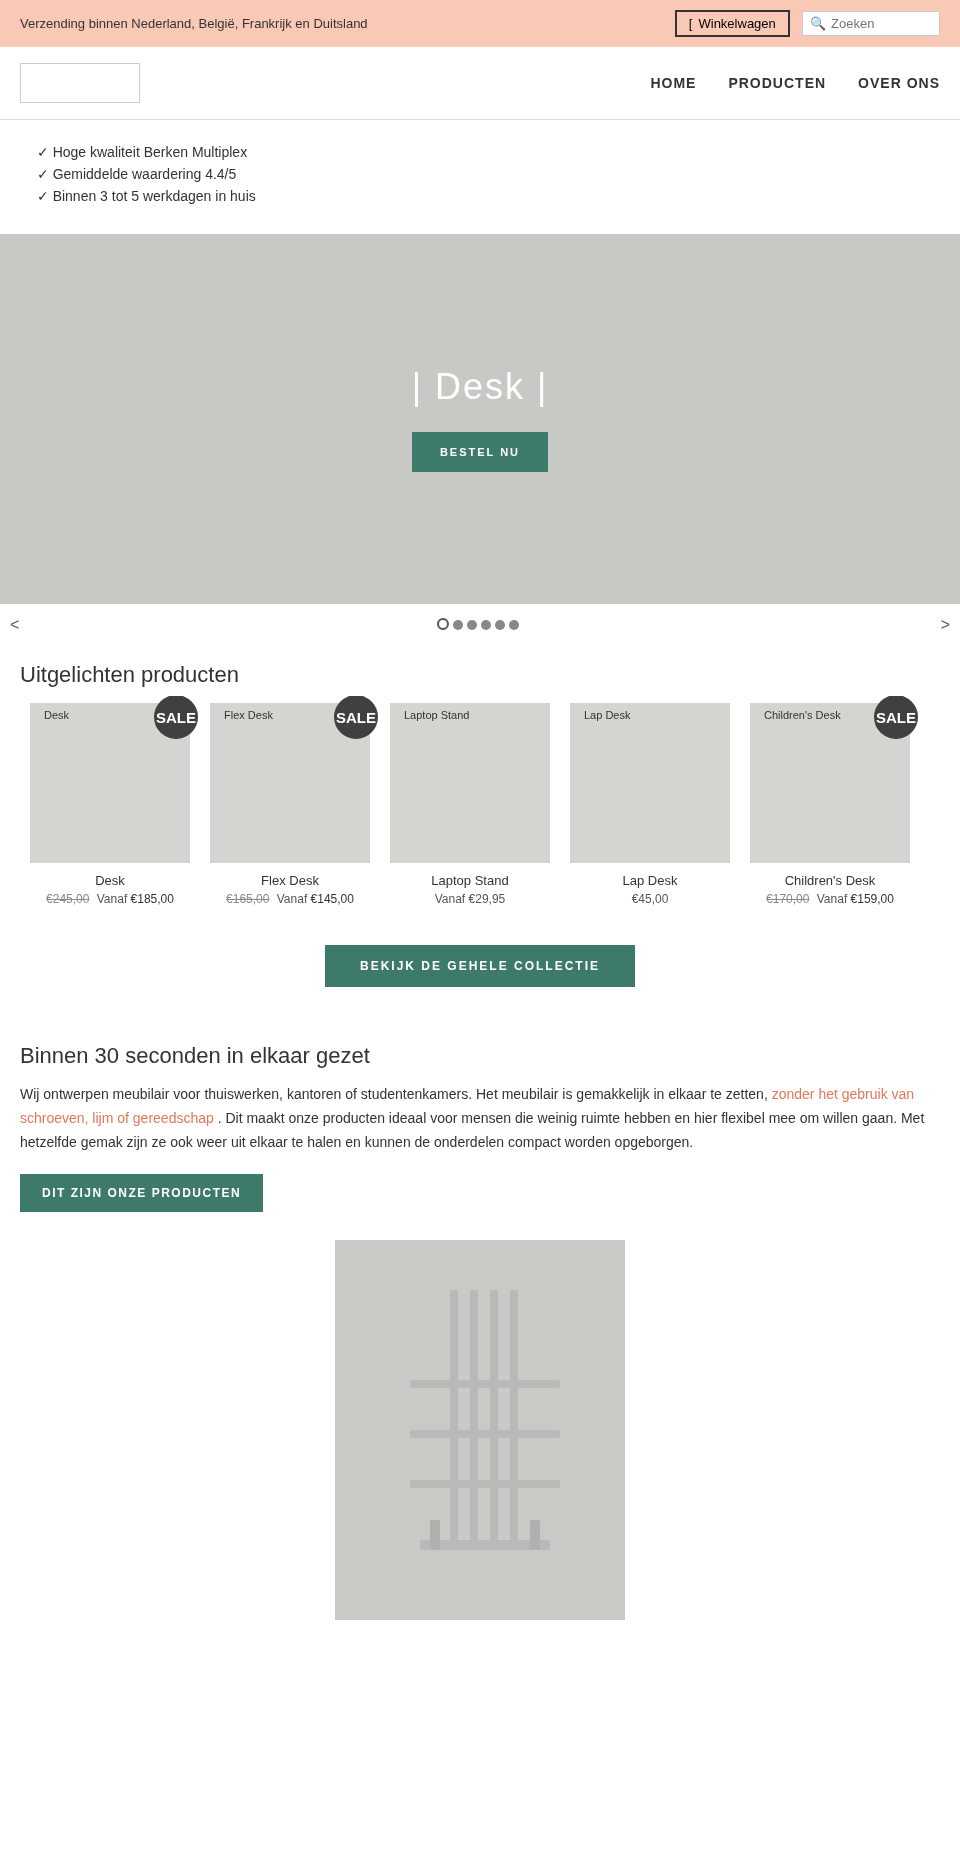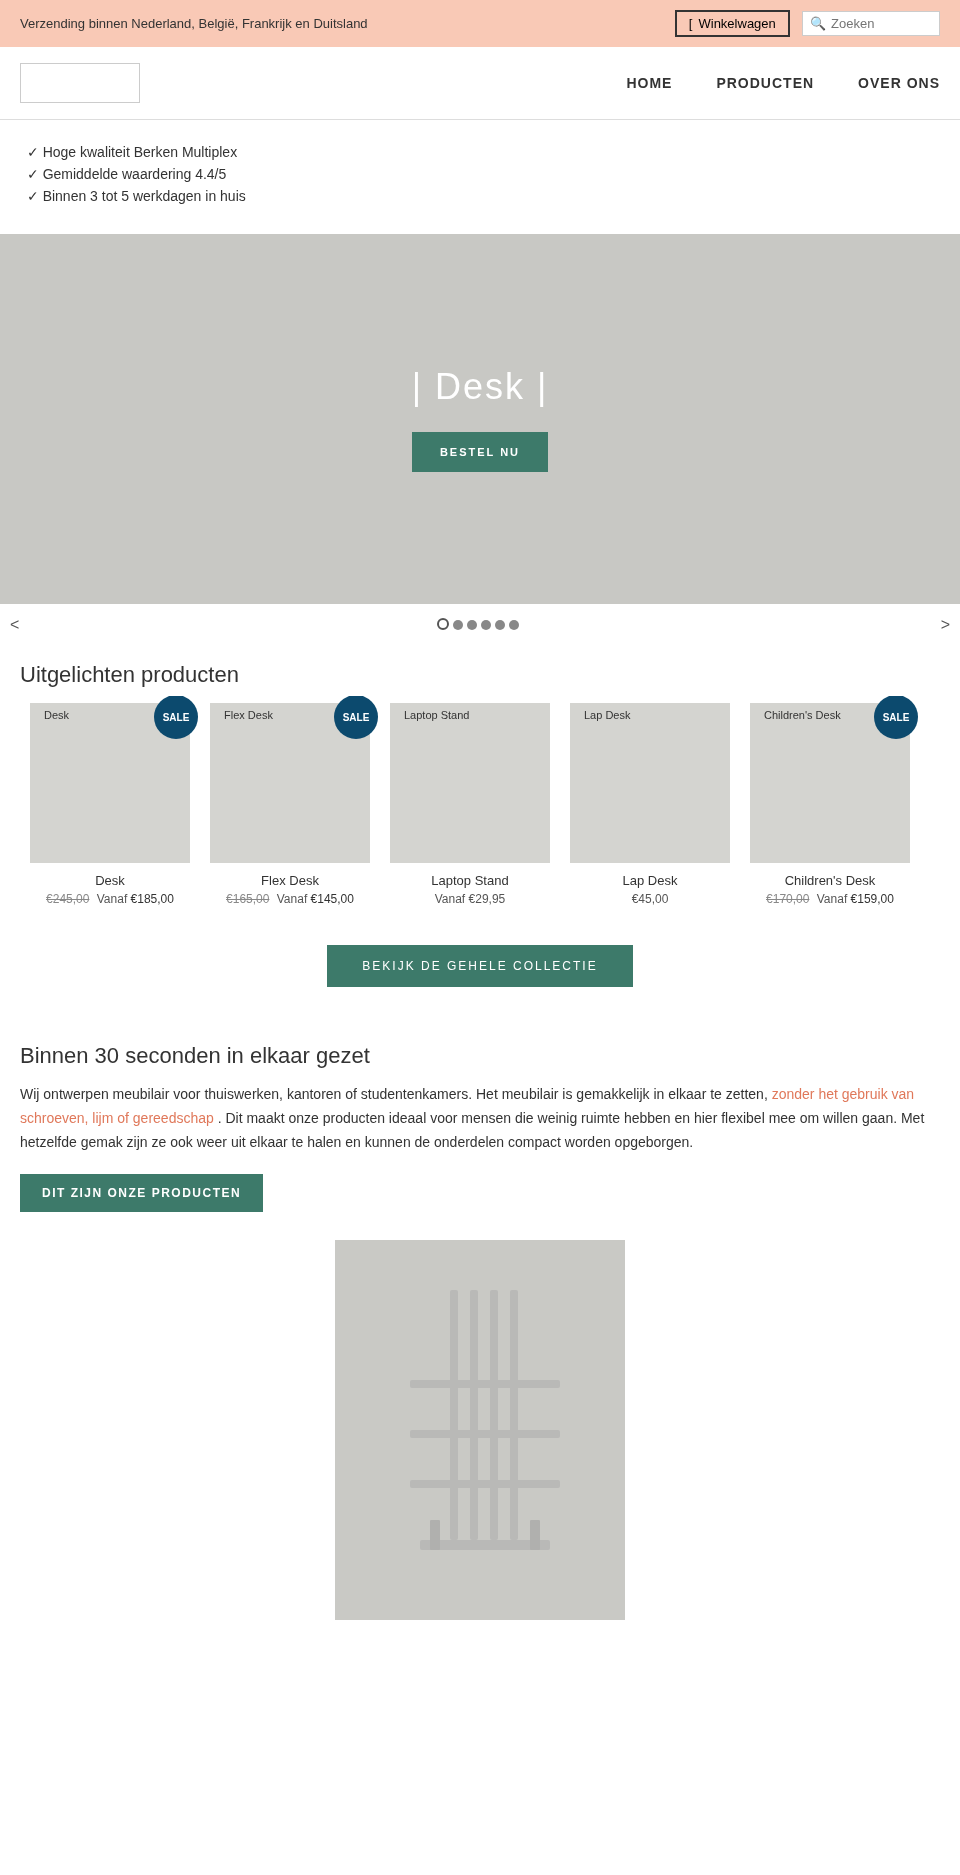--- a/index.html
+++ b/index.html
@@ -35,34 +35,34 @@
       padding: 16px 20px;
       border-bottom: 1px solid #ddd;
     }
     .logo-box {
       border: 1px solid #ccc;
       width: 120px;
       height: 40px;
     }
     .nav-links {
       display: flex;
-      gap: 44px;
+      gap: 32px;
       list-style: none;
     }
     .nav-links a {
       text-decoration: none;
       color: #333;
       font-size: 14px;
       font-weight: 600;
       letter-spacing: 1px;
     }
 
     
     .features {
-      padding: 24px 27px;
+      padding: 24px 37px;
     }
     .features ul {
       list-style: none;
     }
     .features ul li {
       font-size: 14px;
       margin-bottom: 6px;
       color: #333;
     }
     .features ul li::before {
@@ -160,23 +160,23 @@
       margin: 0 auto 10px;
       position: relative;
     }
     .sale-badge {
       position: absolute;
       top: -8px;
       right: -8px;
       width: 44px;
       height: 44px;
       border-radius: 50%;
-      background: #0c4a6e;
+      background: #404040;
       color: #fff;
-      font-size: 10px;
+      font-size: 15px;
       font-weight: 700;
       display: flex;
       align-items: center;
       justify-content: center;
       z-index: 2;
     }
     .product-label {
       font-size: 12px;
       color: #333;
       position: absolute;
@@ -208,21 +208,21 @@
       padding: 32px 0 40px;
     }
     .collection-btn {
       background: #3d7a6a;
       color: #fff;
       border: none;
       padding: 14px 35px;
       font-size: 12px;
       letter-spacing: 2px;
       cursor: pointer;
-      font-weight: 400;
+      font-weight: 700;
     }
 
     
     .info-section {
       padding: 16px 20px 24px;
     }
     .info-title {
       font-size: 22px;
       font-weight: 400;
       margin-bottom: 14px;

